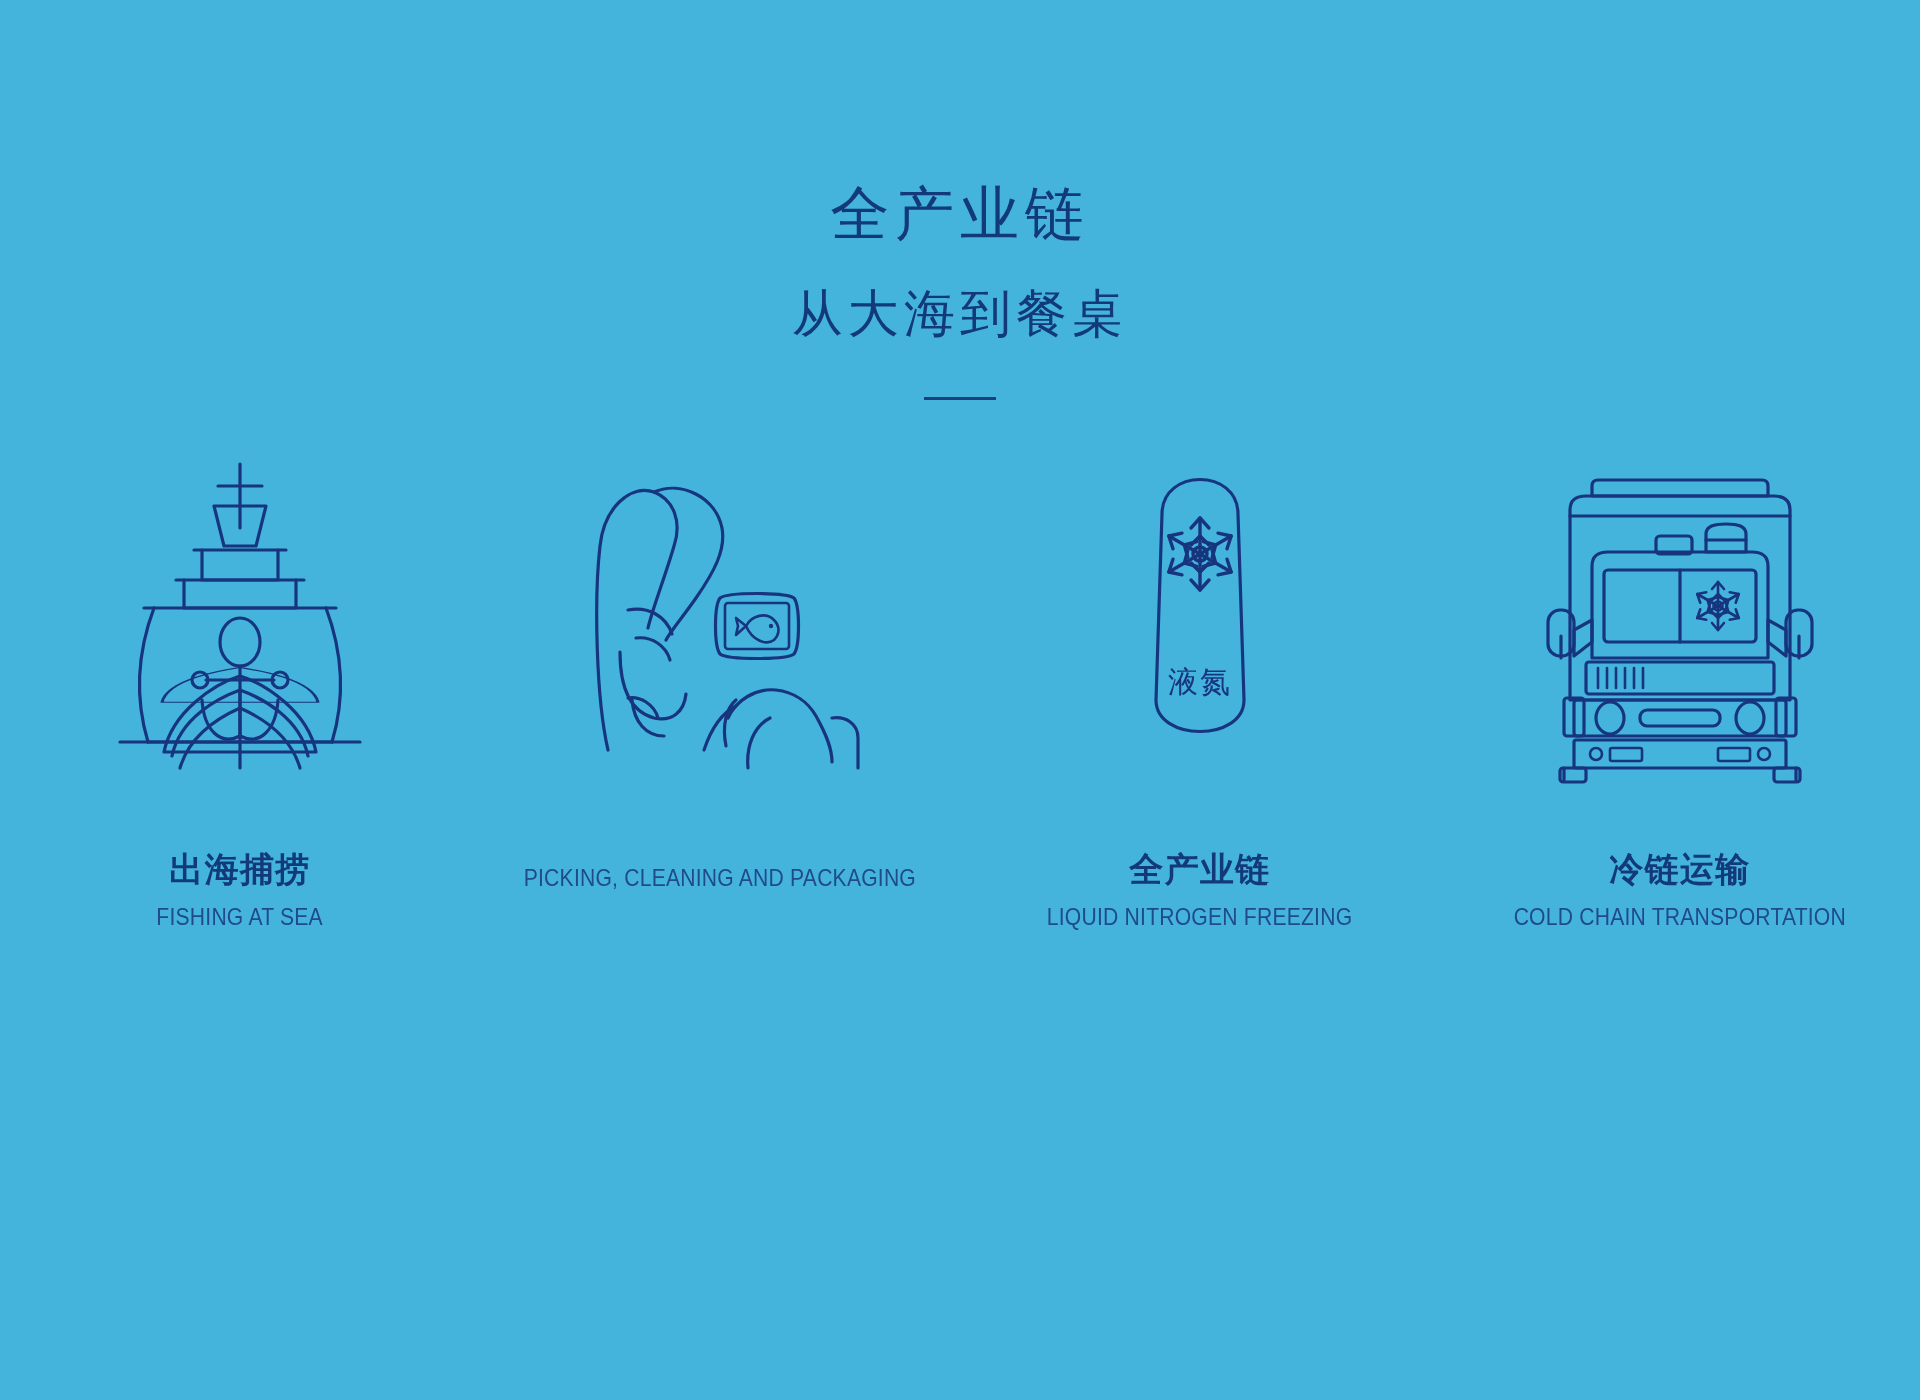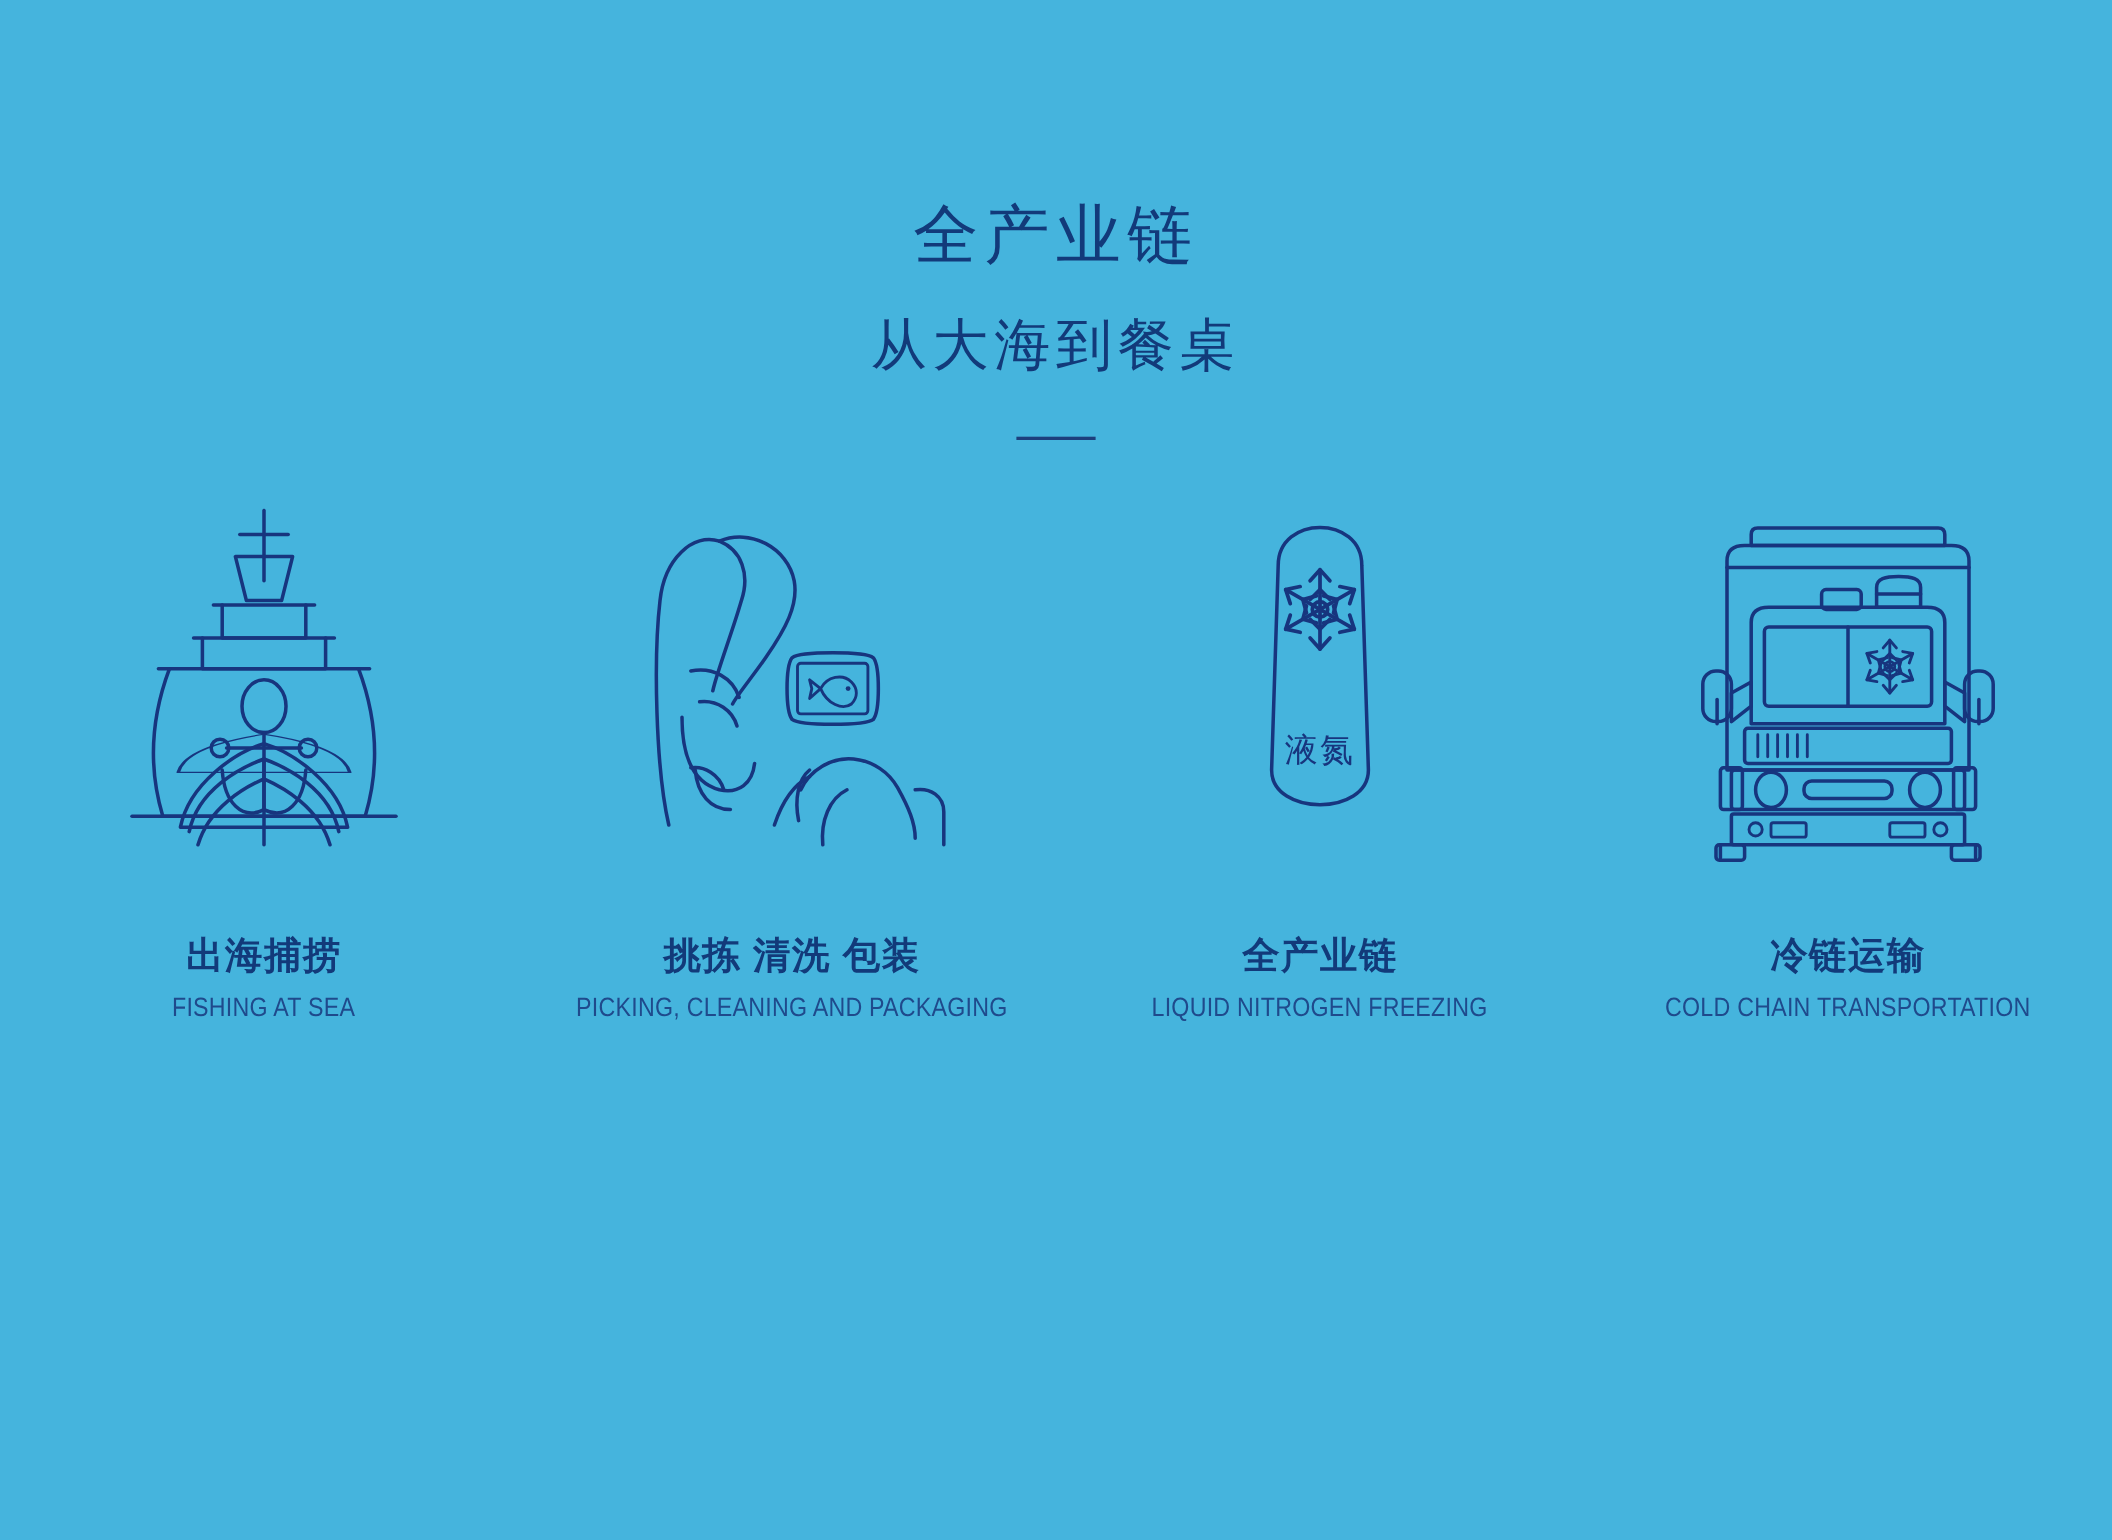--- a/index.html
+++ b/index.html
@@ -219,21 +219,20 @@
           <rect class="ln-thin" x="155" y="153" width="64" height="46" rx="3"></rect>
 
           <path class="ln-thin" d="M176 176 C182 165 196 162 204 170
                                     C210 176 210 184 204 190
                                     C196 196 182 190 176 176 Z"></path>
           <path class="ln-thin" d="M176 176 L166 168 L168 176 L166 185 Z"></path>
           <circle cx="201" cy="176" r="2.2" fill="#17357e"></circle>
         </svg>
       </div>
       <div class="captions">
-        <div class="cap-cn">挑拣 清洗 包装</div>
         <div class="cap-en">PICKING, CLEANING AND PACKAGING</div>
       </div>
     </div>
 
     <div class="step">
       <div class="icon-wrap">
         <svg width="180" height="330" viewBox="0 0 180 330">
 
           <path class="ln" d="M52 64 C52 18 128 18 128 64
                                L134 250 C134 292 46 292 46 250 Z"></path>

